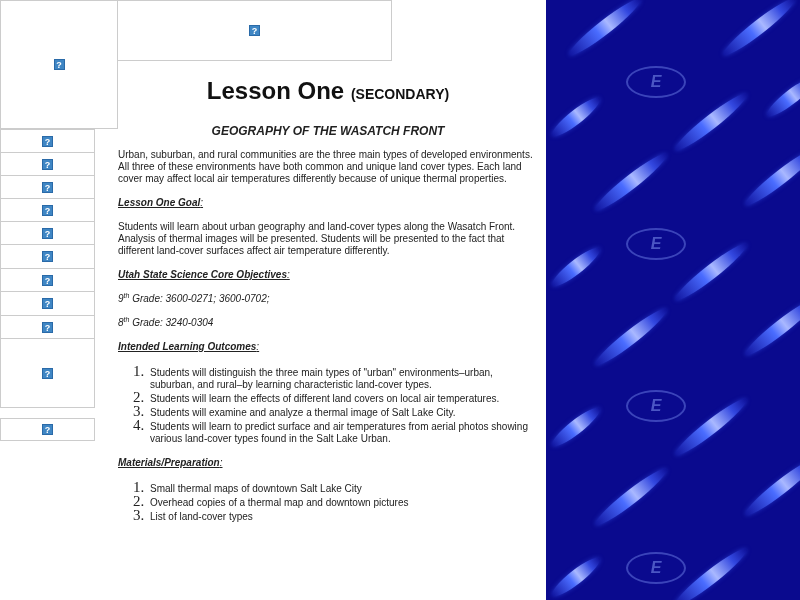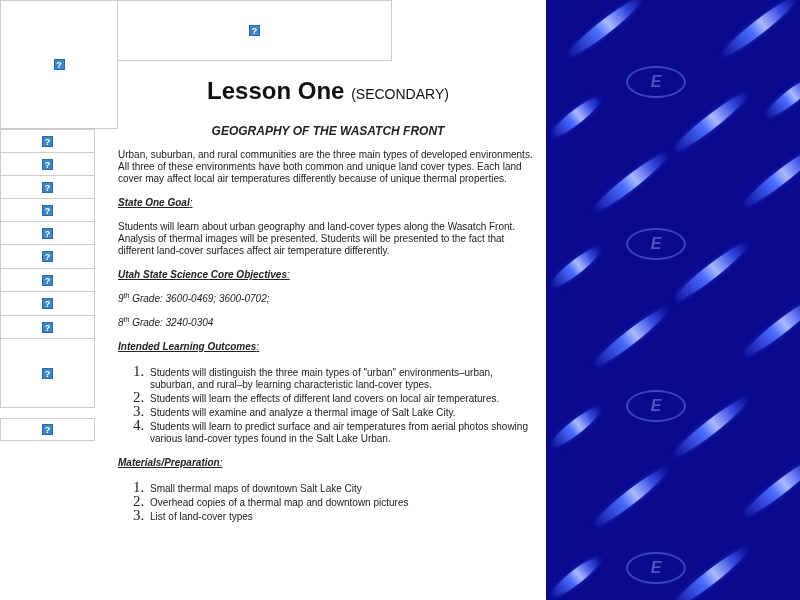--- a/index.html
+++ b/index.html
@@ -5,21 +5,21 @@
   html, body { margin:0; padding:0; }
   body { width:800px; height:600px; overflow:hidden; position:relative; background:#fff; font-family:"Liberation Sans", sans-serif; color:#222; }
   .bg-right { position:absolute; left:546px; top:0; width:254px; height:600px; background:#0a0a8e; overflow:hidden; }
   .streak { position:absolute; width:90px; height:14px; border-radius:50%; transform:rotate(-38deg);
     background:linear-gradient(90deg, rgba(40,60,230,0.2), #4a6cff 40%, #a9b8ff 55%, #3348e0 80%, rgba(30,40,200,0.2)); box-shadow:0 0 4px #2030c0; }
   .logo { position:absolute; width:56px; height:28px; border-radius:50%; border:2px solid rgba(120,140,240,0.45); color:rgba(130,150,240,0.55); font:bold italic 16px "Liberation Sans", sans-serif; text-align:center; line-height:28px; }
   .box { position:absolute; border:1px solid #ccc; background:#fff; box-sizing:border-box; display:flex; align-items:center; justify-content:center; }
   .ph { width:11px; height:11px; background:#3f86c4; border:1px solid #2a6aa8; color:#fff; font-size:9px; font-weight:bold; line-height:11px; text-align:center; box-sizing:border-box; font-family:"Liberation Sans", sans-serif; }
   .content { position:absolute; left:118px; top:70px; width:420px; font-size:10px; line-height:12px; }
   .title { text-align:center; font-size:24px; font-weight:bold; margin:6px 0 0 0; color:#111; line-height:30px; }
-  .title span { font-size:14px; font-weight:normal; }
+  .title span { font-size:14px; font-weight:bold; }
   .subtitle { text-align:center; font-weight:bold; font-style:italic; font-size:12px; margin:16px 0 12px 0; }
   .head { font-weight:bold; font-style:italic; text-decoration:underline; margin:0 0 12px 0; }
   .head span.colon { text-decoration:none; font-weight:normal; }
   p { margin:0 0 12px 0; }
   p.it { font-style:italic; }
   sup { font-size:7px; line-height:0; }
   ol { margin:0 0 12px 0; padding-left:30px; }
   ol li { margin:0; padding-left:2px; }
   ol li::marker { font-family:"Liberation Serif", serif; font-size:15px; }
 </style>
@@ -69,25 +69,25 @@
       <div class="ph">?</div>
     </a>
 </div>
 
 <div class="content">
   <h1 class="title"><b>Lesson One</b> <span>(SECONDARY)</span></h1>
   <div class="subtitle">GEOGRAPHY OF THE WASATCH FRONT</div>
 
   <p>Urban, suburban, and rural communities are the three main types of developed environments. All three of these environments have both common and unique land cover types. Each land cover may affect local air temperatures differently because of unique thermal properties.</p>
 
-  <div class="head"><span>State One Goal</span><span class="colon">:</span></div>
+  <div class="head"><span>Lesson One Goal</span><span class="colon">:</span></div>
   <p>Students will learn about urban geography and land-cover types along the Wasatch Front. Analysis of thermal images will be presented. Students will be presented to the fact that different land-cover surfaces affect air temperature differently.</p>
 
   <div class="head"><span>Utah State Science Core Objectives</span><span class="colon">:</span></div>
-  <p class="it"><span>9</span><sup>th</sup><span> Grade: 3600-0469; 3600-0702;</span></p>
+  <p class="it"><span>9</span><sup>th</sup><span> Grade: 3600-0271; 3600-0702;</span></p>
   <p class="it"><span>8</span><sup>th</sup><span> Grade: 3240-0304</span></p>
 
   <div class="head"><span>Intended Learning Outcomes</span><span class="colon">:</span></div>
   <ol>
     <li>Students will distinguish the three main types of "urban" environments–urban, suburban, and rural–by learning characteristic land-cover types.</li>
     <li>Students will learn the effects of different land covers on local air temperatures.</li>
     <li>Students will examine and analyze a thermal image of Salt Lake City.</li>
     <li>Students will learn to predict surface and air temperatures from aerial photos showing various land-cover types found in the Salt Lake Urban.</li>
   </ol>
 

